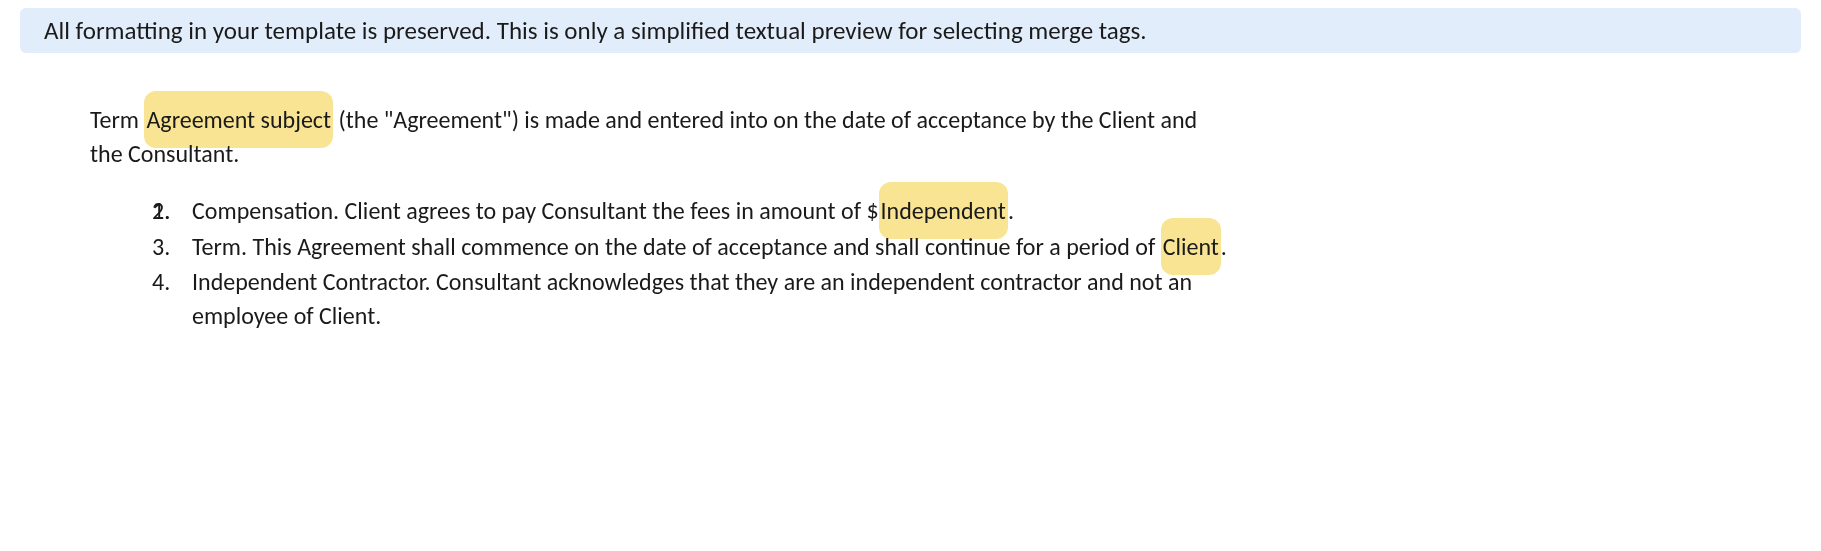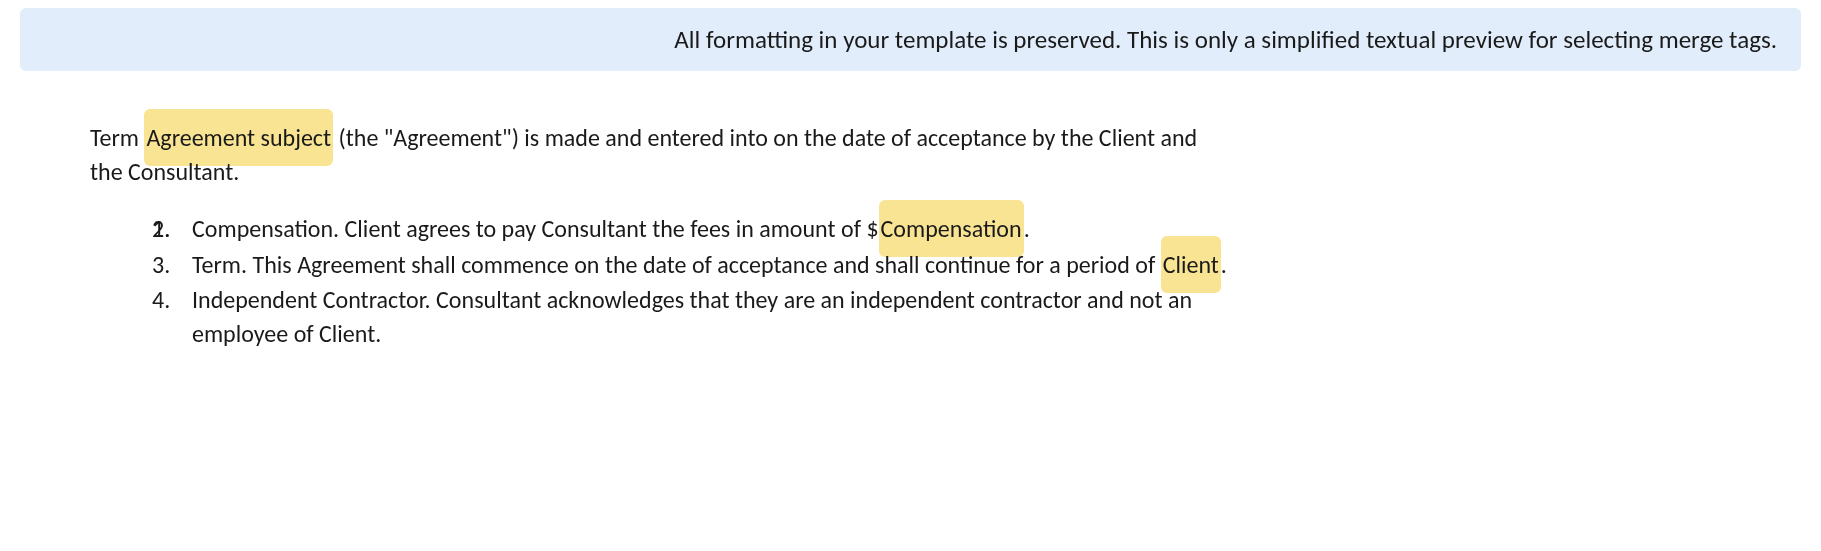--- a/index.html
+++ b/index.html
@@ -11,41 +11,41 @@
       font-family: Calibri, 'Segoe UI', Arial, sans-serif;
       font-size: 24px;
       color: #1a1a1a;
       background: #ffffff;
       padding: 8px 20px;
       width: 1821px;
     }
     .info-banner {
       background-color: #e1edfb;
       border-radius: 6px;
-      padding: 16px 24px;
-      text-align: right;
+      padding: 7px 24px;
+      text-align: left;
       margin-bottom: 50px;
       width: 100%;
     }
     .info-banner-text {
       font-size: 25px;
       color: #1a1a1a;
       font-weight: 400;
     }
     .content {
       padding: 0 70px;
       max-width: 1280px;
     }
     .intro-paragraph {
       line-height: 1.4;
       margin-bottom: 24px;
     }
     .merge-tag {
       background-color: #f9e493;
-      border-radius: 6px;
+      border-radius: 12px;
       padding: 14px 2px;
       cursor: pointer;
     }
     .numbered-list {
       list-style: none;
       padding-left: 62px;
     }
     .numbered-list li {
       position: relative;
       padding-left: 40px;
@@ -69,21 +69,21 @@
   <p class="intro-paragraph">
     <span>Term </span><span class="merge-tag">Agreement subject</span><span> (the "Agreement") is made and entered into on the date of acceptance by the Client and the Consultant.</span>
   </p>
 
   <ol class="numbered-list">
     <li>
       <span class="list-number">1.</span>
     </li>
     <li>
       <span class="list-number">2.</span>
-      <span>Compensation. Client agrees to pay Consultant the fees in amount of $</span><span class="merge-tag">Compensation</span><span>.</span>
+      <span>Compensation. Client agrees to pay Consultant the fees in amount of $</span><span class="merge-tag">Independent</span><span>.</span>
     </li>
     <li>
       <span class="list-number">3.</span>
       <span>Term. This Agreement shall commence on the date of acceptance and shall continue for a period of </span><span class="merge-tag">Client</span><span>.</span>
     </li>
     <li>
       <span class="list-number">4.</span>
       <span>Independent Contractor. Consultant acknowledges that they are an independent contractor and not an employee of Client.</span>
     </li>
   </ol>

